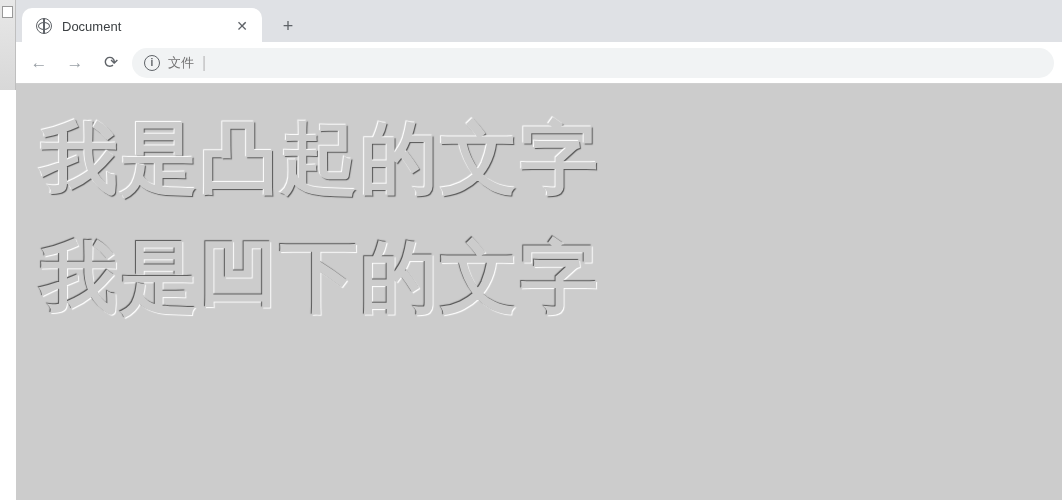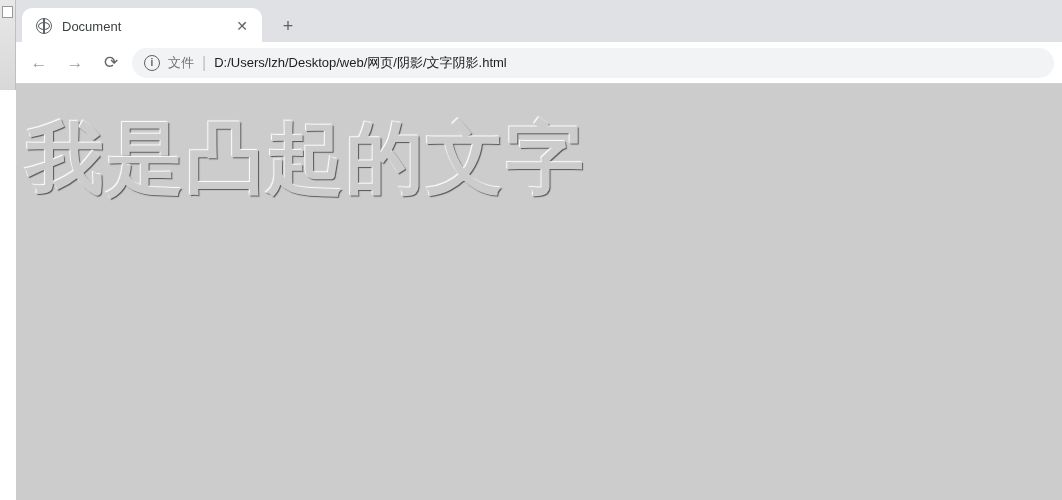--- a/index.html
+++ b/index.html
@@ -88,21 +88,21 @@
       display:flex; align-items:center; justify-content:center; font-size:10px; font-weight:bold;
     }
     .addrbar .prefix { font-size:13px; color:#737373; }
     .addrbar .sep { color:#c0c0c0; }
     .addrbar .url { font-size:13px; color:#202124; }
 
     
     .viewport {
       position:absolute; left:16px; right:0; top:84px; bottom:0;
       background:#cccccc;
-      padding:24px 10px;
+      padding:24px 24px;
     }
     .raised, .sunken {
       font-size:78px;
       font-weight:900;
       font-family:"Microsoft YaHei","PingFang SC","Heiti SC",sans-serif;
       color:#cccccc;
       letter-spacing:2px;
       line-height:1.3;
       margin-bottom:18px;
     }
@@ -136,19 +136,19 @@
 </div>
 
 <div class="toolbar">
   <div class="tbtn">←</div>
   <div class="tbtn">→</div>
   <div class="tbtn enabled">⟳</div>
   <div class="addrbar">
     <span class="info">i</span>
     <span class="prefix">文件</span>
     <span class="sep">|</span>
-    <span class="url">D:/Users/lzh/Desktop/web/网页/阴影/文字阴影.html</span>
   </div>
 </div>
 
 <div class="viewport">
   <div class="raised">我是凸起的文字</div>
+  <div class="sunken">我是凹下的文字</div>
 </div>
 
 </body></html>

